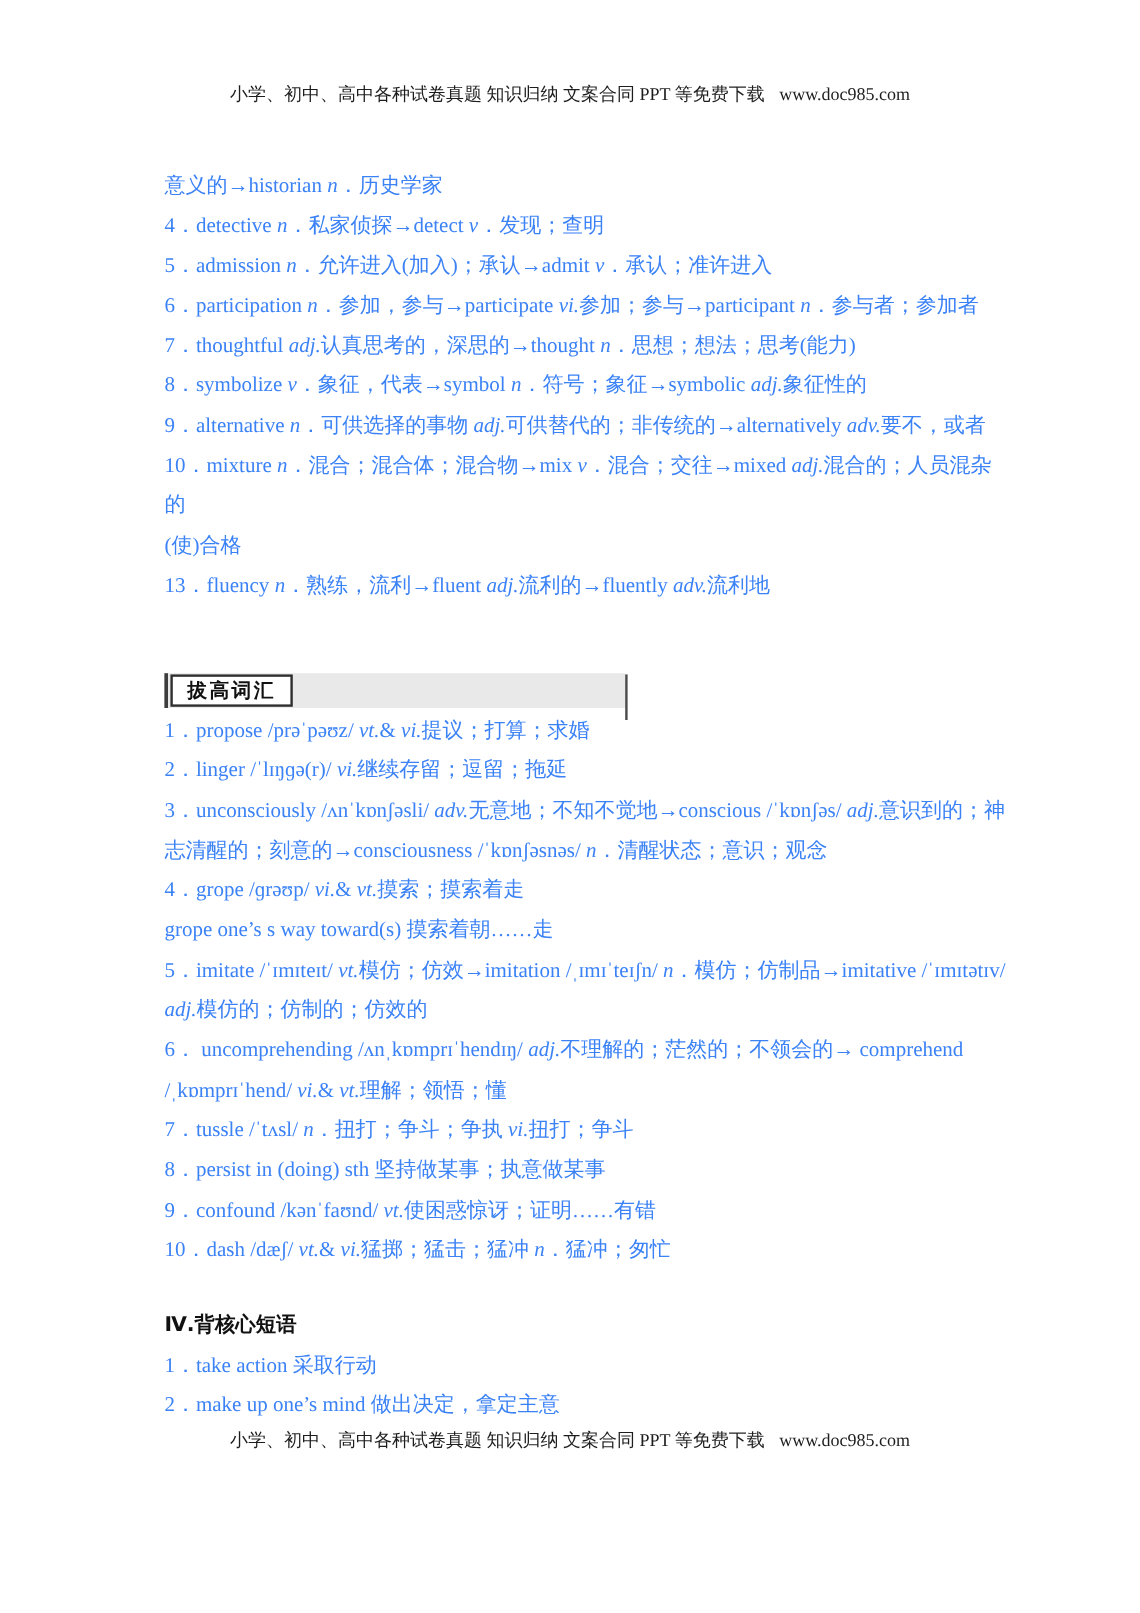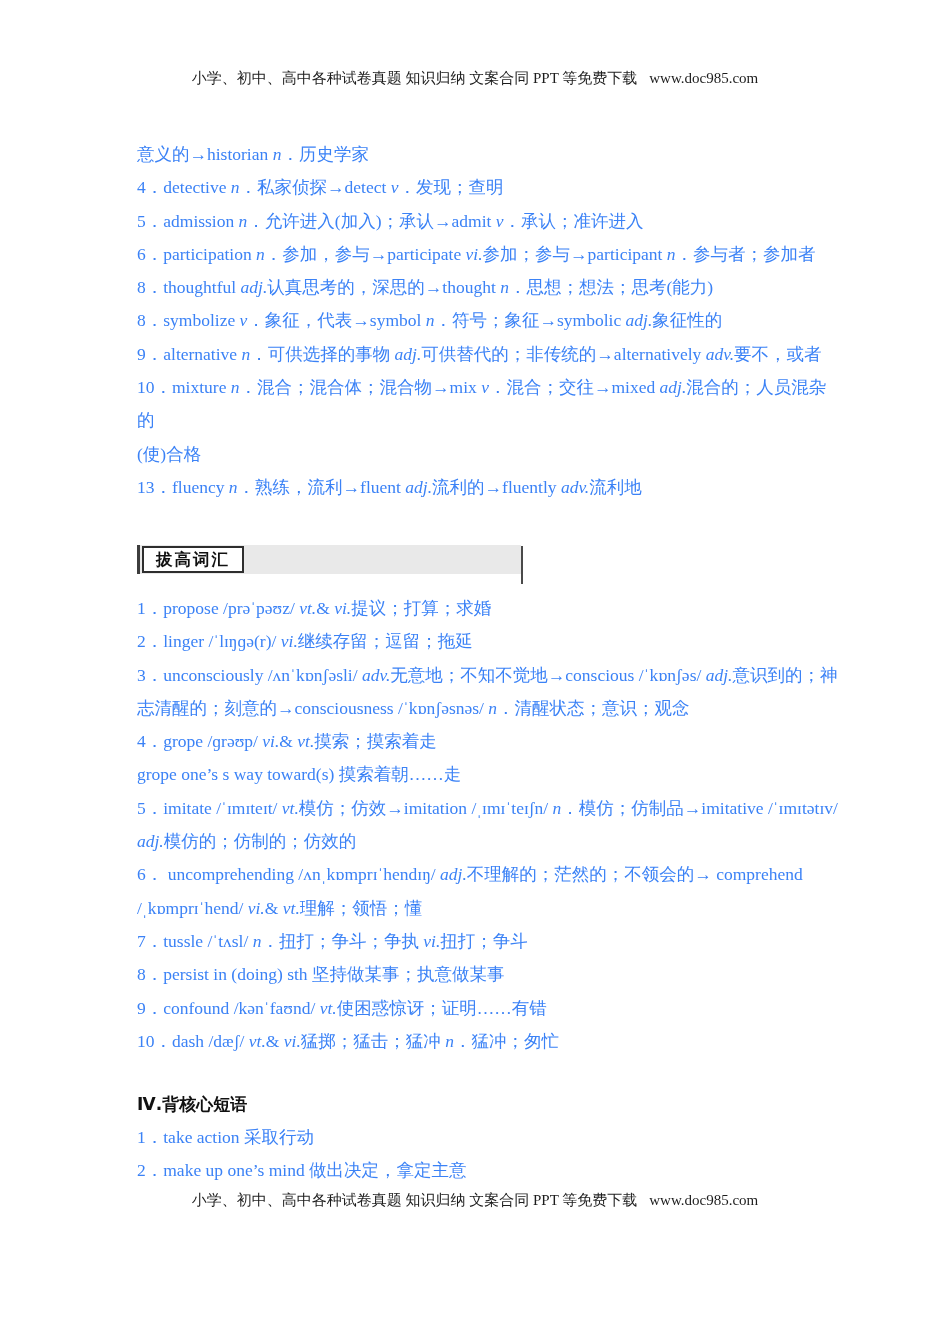--- a/index.html
+++ b/index.html
@@ -35,21 +35,21 @@
     white-space:nowrap;
     color:#3b82f6;
   }
   .tline .i{font-style:italic;}
   #block-core{top:138px;}
   #block-advanced{top:592px;font-family:Liberation Serif, serif;}
   #block-phrases{top:1121px;}
   .banner{
     position:absolute;
     left:137px;
-    top:545px;
+    top:561px;
     width:384px;
     height:29px;
     border-radius:10px;
   }
   .banner-bar{
     position:absolute;
     left:0; top:0; right:0; bottom:0;
     background:#e9e9e9;
     border-left:3px solid #3d3d3d;
   }
@@ -95,21 +95,21 @@
 
   <div class="hdr hdr-top">
     <span>小学、初中、高中各种试卷真题 知识归纳 文案合同 PPT 等免费下载</span><span class="url">www.doc985.com</span>
   </div>
 
   <div class="tblock" id="block-core">
       <div class="tline"><span>意义的→historian </span><span class="i">n</span><span>．历史学家</span></div>
       <div class="tline"><span>4．detective </span><span class="i">n</span><span>．私家侦探→detect </span><span class="i">v</span><span>．发现；查明</span></div>
       <div class="tline"><span>5．admission </span><span class="i">n</span><span>．允许进入(加入)；承认→admit </span><span class="i">v</span><span>．承认；准许进入</span></div>
       <div class="tline"><span>6．participation </span><span class="i">n</span><span>．参加，参与→participate </span><span class="i">vi.</span><span>参加；参与→participant </span><span class="i">n</span><span>．参与者；参加者</span></div>
-      <div class="tline"><span>8．thoughtful </span><span class="i">adj.</span><span>认真思考的，深思的→thought </span><span class="i">n</span><span>．思想；想法；思考(能力)</span></div>
+      <div class="tline"><span>7．thoughtful </span><span class="i">adj.</span><span>认真思考的，深思的→thought </span><span class="i">n</span><span>．思想；想法；思考(能力)</span></div>
       <div class="tline"><span>8．symbolize </span><span class="i">v</span><span>．象征，代表→symbol </span><span class="i">n</span><span>．符号；象征→symbolic </span><span class="i">adj.</span><span>象征性的</span></div>
       <div class="tline"><span>9．alternative </span><span class="i">n</span><span>．可供选择的事物 </span><span class="i">adj.</span><span>可供替代的；非传统的→alternatively </span><span class="i">adv.</span><span>要不，或者</span></div>
       <div class="tline"><span>10．mixture </span><span class="i">n</span><span>．混合；混合体；混合物→mix </span><span class="i">v</span><span>．混合；交往→mixed </span><span class="i">adj.</span><span>混合的；人员混杂</span></div>
       <div class="tline"><span>的</span></div>
       <div class="tline"><span>(使)合格</span></div>
       <div class="tline"><span>13．fluency </span><span class="i">n</span><span>．熟练，流利→fluent </span><span class="i">adj.</span><span>流利的→fluently </span><span class="i">adv.</span><span>流利地</span></div>
     </div>
 
   <div class="banner">
     <div class="banner-bar">

